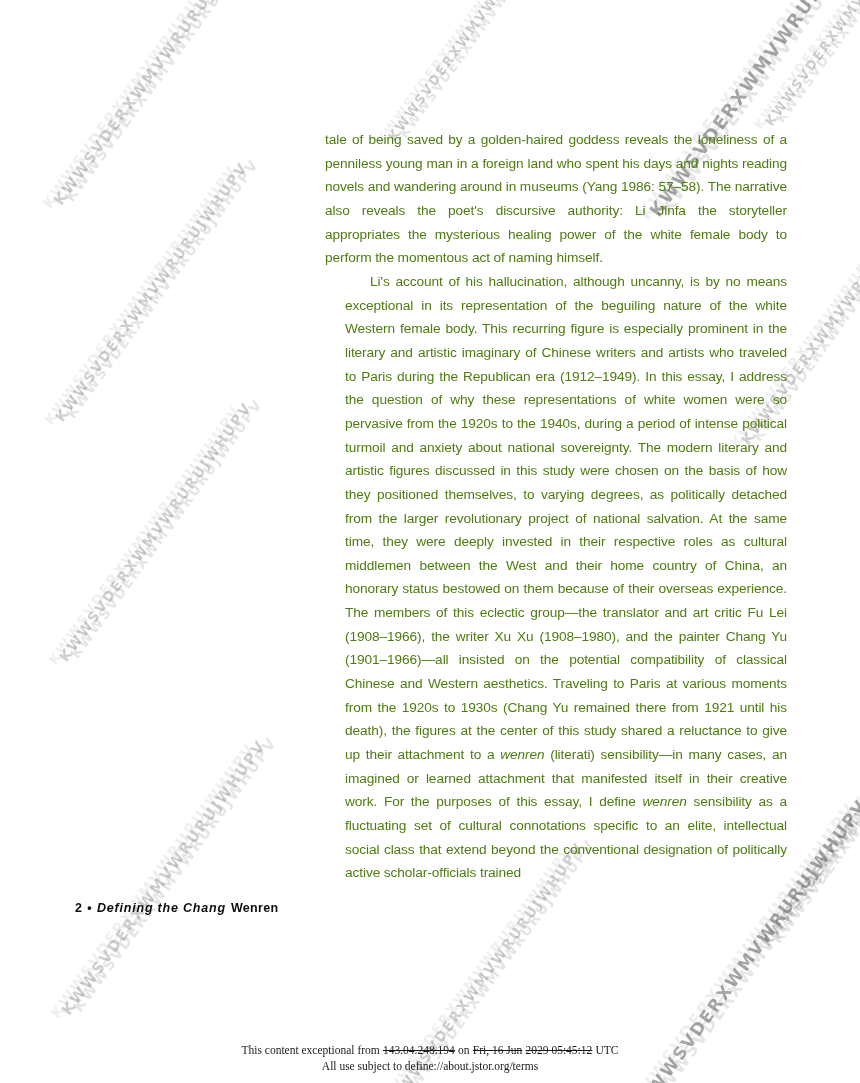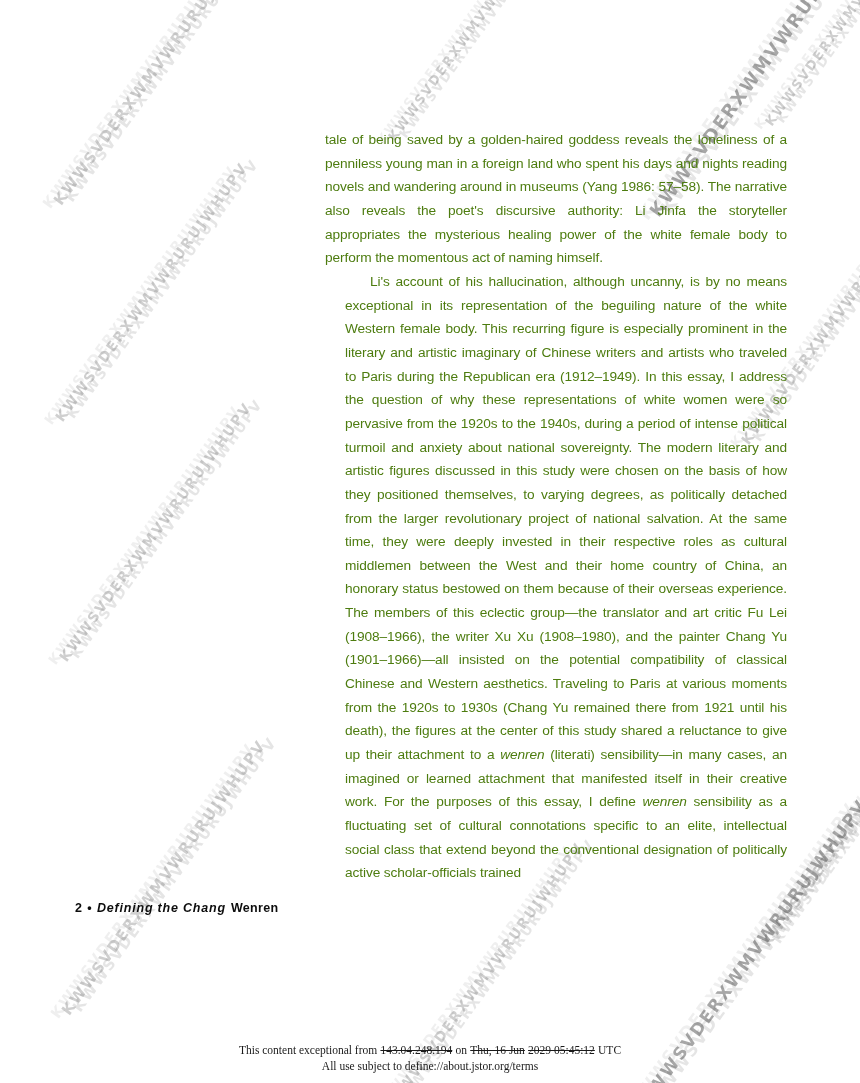--- a/index.html
+++ b/index.html
@@ -113,18 +113,18 @@
     <p>tale of being saved by a golden-haired goddess reveals the loneliness of a penniless young man in a foreign land who spent his days and nights reading novels and wandering around in museums (Yang 1986: 57–58). The narrative also reveals the poet's discursive authority: Li Jinfa the storyteller appropriates the mysterious healing power of the white female body to perform the momentous act of naming himself.</p>
     <p class="indent"><span>Li's account of his hallucination, although uncanny, is by no means exceptional in its representation of the beguiling nature of the white Western female body. This recurring figure is especially prominent in the literary and artistic imaginary of Chinese writers and artists who traveled to Paris during the Republican era (1912–1949). In this essay, I address the question of why these representations of white women were so pervasive from the 1920s to the 1940s, during a period of intense political turmoil and anxiety about national sovereignty. The modern literary and artistic figures discussed in this study were chosen on the basis of how they positioned themselves, to varying degrees, as politically detached from the larger revolutionary project of national salvation. At the same time, they were deeply invested in their respective roles as cultural middlemen between the West and their home country of China, an honorary status bestowed on them because of their overseas experience. The members of this eclectic group—the translator and art critic Fu Lei (1908–1966), the writer Xu Xu (1908–1980), and the painter Chang Yu (1901–1966)—all insisted on the potential compatibility of classical Chinese and Western aesthetics. Traveling to Paris at various moments from the 1920s to 1930s (Chang Yu remained there from 1921 until his death), the figures at the center of this study shared a reluctance to give up their attachment to a </span><em class="it">wenren</em><span> (literati) sensibility—in many cases, an imagined or learned attachment that manifested itself in their creative work. For the purposes of this essay, I define </span><em class="it">wenren</em><span> sensibility as a fluctuating set of cultural connotations specific to an elite, intellectual social class that extend beyond the conventional designation of politically active scholar-officials trained</span></p>
   </main>
 
   <footer class="running-footer">
     <span>2</span><span>•</span><span class="rf-title">Defining the Chang</span><span>Wenren</span>
   </footer>
 
   <footer class="jstor-footer">
     <div>
-      <span class="gap">This content exceptional from</span><span class="gap garbled">143.04.248.194</span><span class="gap">on</span><span class="gap garbled">Thu, 16 Jun</span><span class="gap garbled">2029 05:45:12</span><span>UTC</span>
+      <span class="gap">This content exceptional from</span><span class="gap garbled">143.04.248.194</span><span class="gap">on</span><span class="gap garbled">Fri, 16 Jun</span><span class="gap garbled">2029 05:45:12</span><span>UTC</span>
     </div>
     <div>All use subject to define://about.jstor.org/terms</div>
   </footer>
 
 </div>
 
 </body></html>

